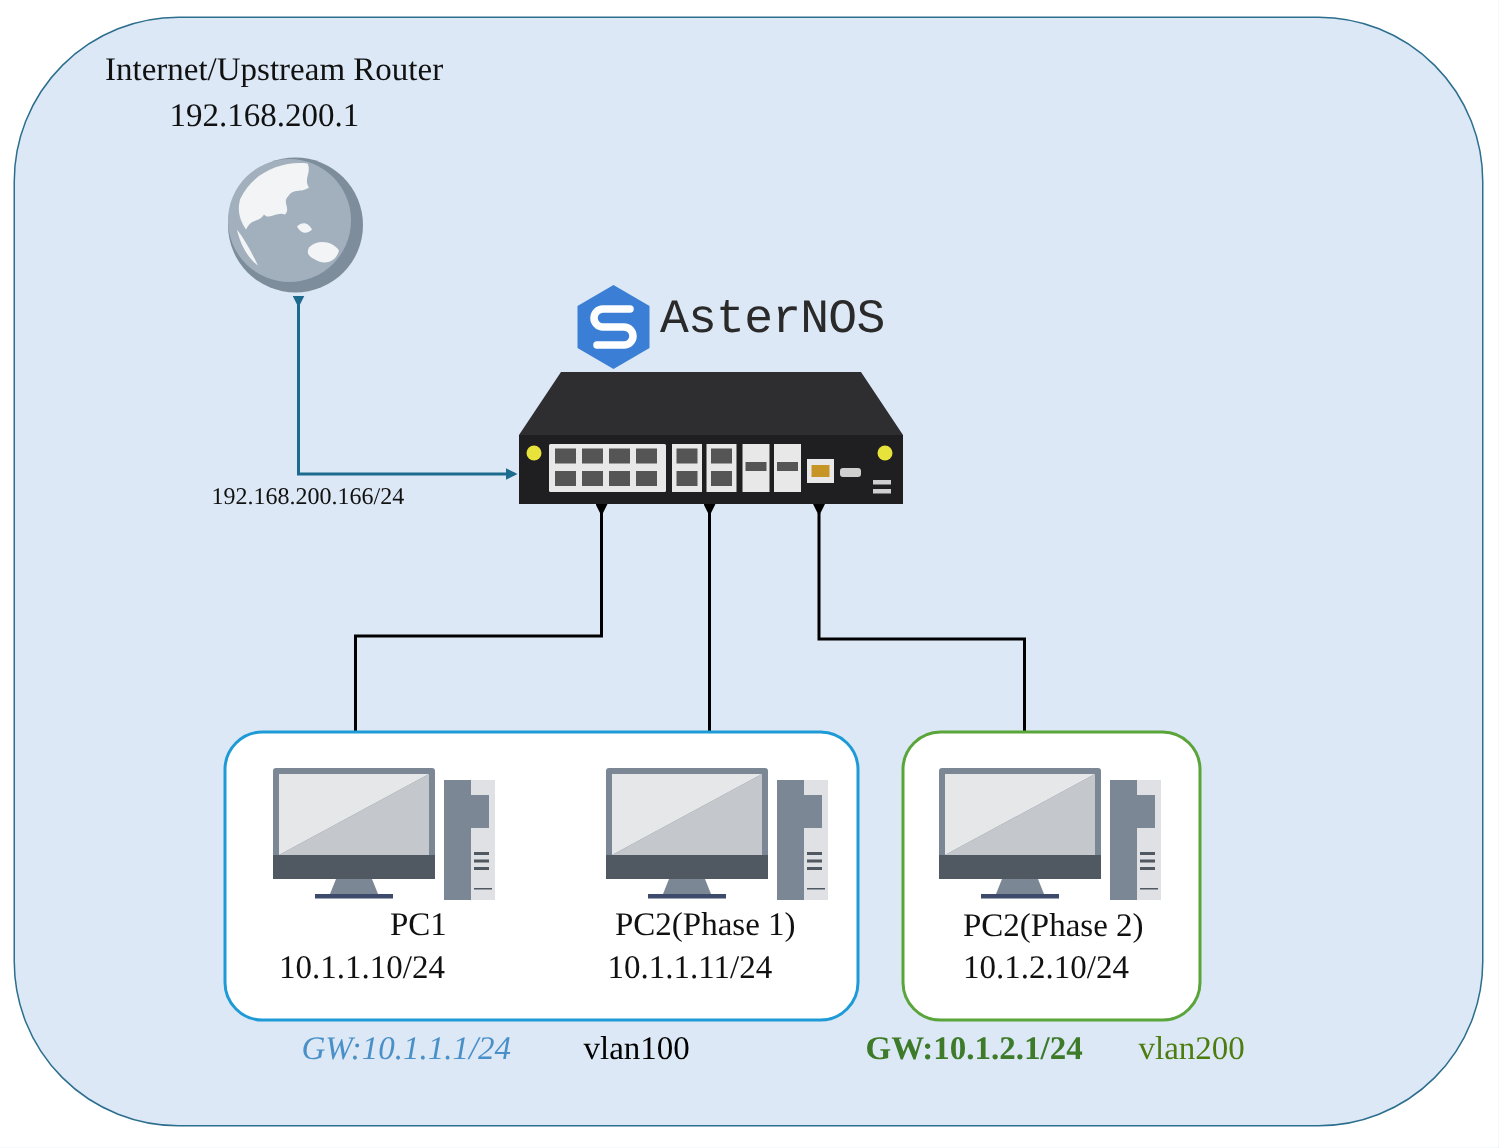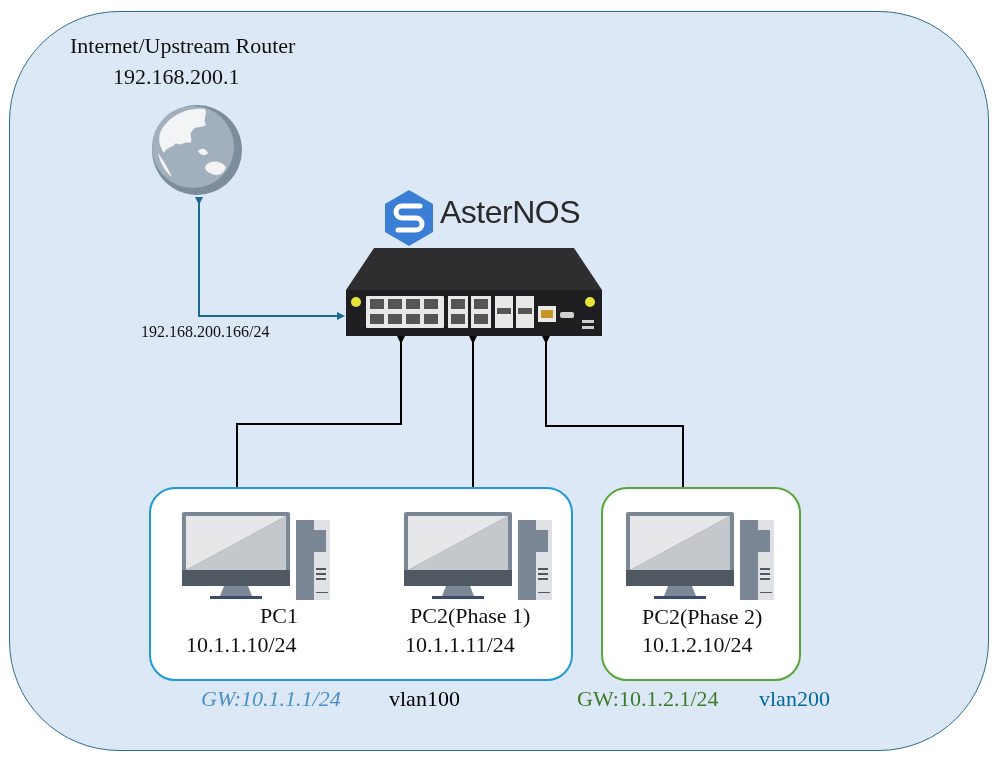--- a/index.html
+++ b/index.html
@@ -8,21 +8,21 @@
   .bg-region { position:absolute; left:9px; top:11px; width:980px; height:740px; background:#dce8f5; border:1px solid #2c6e8e; border-radius:110px; box-sizing:border-box; }
   .txt { position:absolute; font-family:"Liberation Serif", serif; color:#111; white-space:nowrap; }
   .t22 { font-size:22px; }
   .t20 { font-size:16px; }
   .vlan-box { position:absolute; background:#ffffff; border-radius:26px; box-sizing:border-box; }
   .vlan100-box { left:149px; top:487px; width:424px; height:194px; border:2px solid #1e9bd7; }
   .vlan200-box { left:601px; top:487px; width:200px; height:194px; border:2px solid #5aa53a; }
   svg.links { position:absolute; left:0; top:0; width:999px; height:765px; overflow:visible; }
   .pc { position:absolute; width:160px; height:95px; }
   .logo { position:absolute; left:384px; top:190px; }
-  .brand { position:absolute; left:440px; top:194px; font-family:Liberation Sans, sans-serif; font-size:32px; color:#2a2a2a; letter-spacing:-0.5px; }
+  .brand { position:absolute; left:440px; top:194px; font-family:Liberation Mono, monospace; font-size:32px; color:#2a2a2a; letter-spacing:-0.5px; }
   .switch { position:absolute; left:344px; top:246px; width:260px; height:92px; }
   .globe { position:absolute; left:150px; top:103px; width:94px; height:94px; }
 </style>
 </head>
 <body>
 
 <div class="canvas">
   <div class="bg-region"></div>
 
   <div class="txt t22" style="left:70px; top:33px;">Internet/Upstream Router</div>
@@ -151,15 +151,15 @@
 
   <div class="txt t22" style="left:228px; top:603px;margin-left:32px;">PC1</div>
   <div class="txt t22" style="left:186px; top:632px;">10.1.1.10/24</div>
   <div class="txt t22" style="left:410px; top:603px;">PC2(Phase 1)</div>
   <div class="txt t22" style="left:405px; top:632px;">10.1.1.11/24</div>
   <div class="txt t22" style="left:642px; top:604px;">PC2(Phase 2)</div>
   <div class="txt t22" style="left:642px; top:632px;">10.1.2.10/24</div>
 
   <div class="txt t22" style="left:201px; top:686px; color:#4a90c8;font-style:italic;">GW:10.1.1.1/24</div>
   <div class="txt t22" style="left:389px; top:686px; color:#000000;">vlan100</div>
-  <div class="txt t22" style="left:577px; top:686px; color:#3d7a2a;">GW:10.1.2.1/24</div>
-  <div class="txt t22" style="left:759px; top:686px; color:#0369a1;">vlan200</div>
+  <div class="txt t22" style="left:577px; top:686px; color:#3d7a2a;font-weight:bold;">GW:10.1.2.1/24</div>
+  <div class="txt t22" style="left:759px; top:686px; color:#4d7c0f;">vlan200</div>
 </div>
 
 </body></html>

